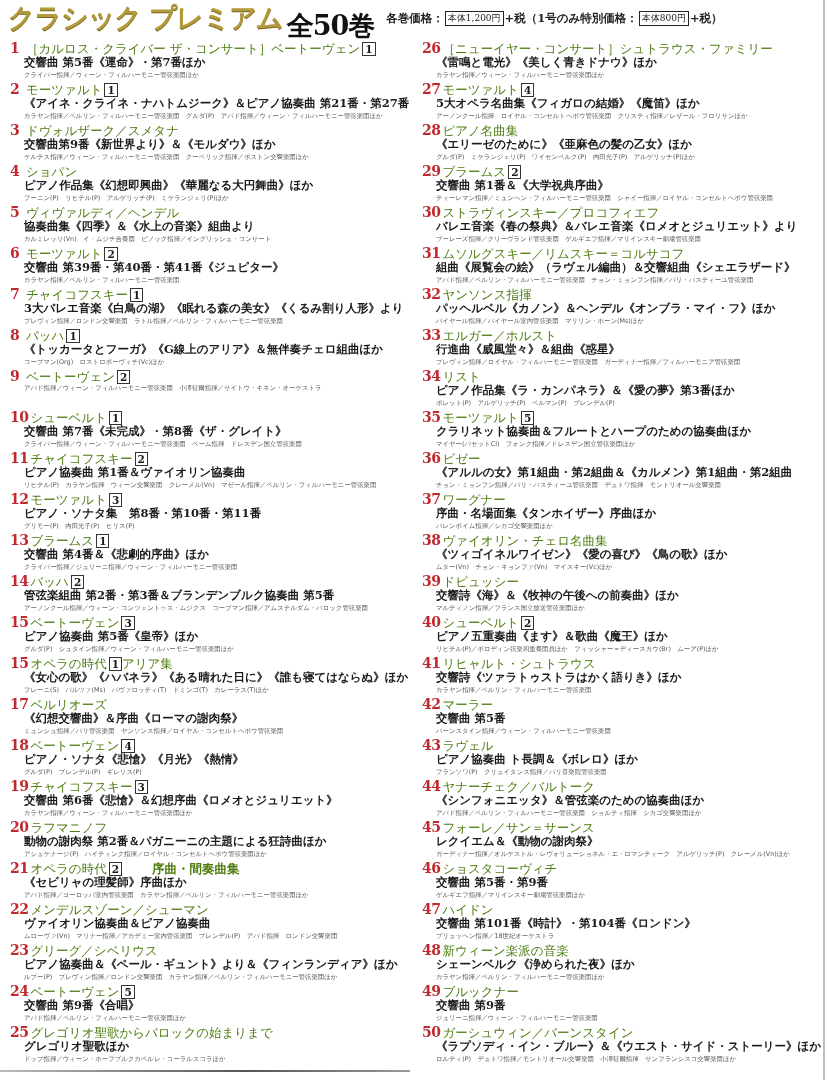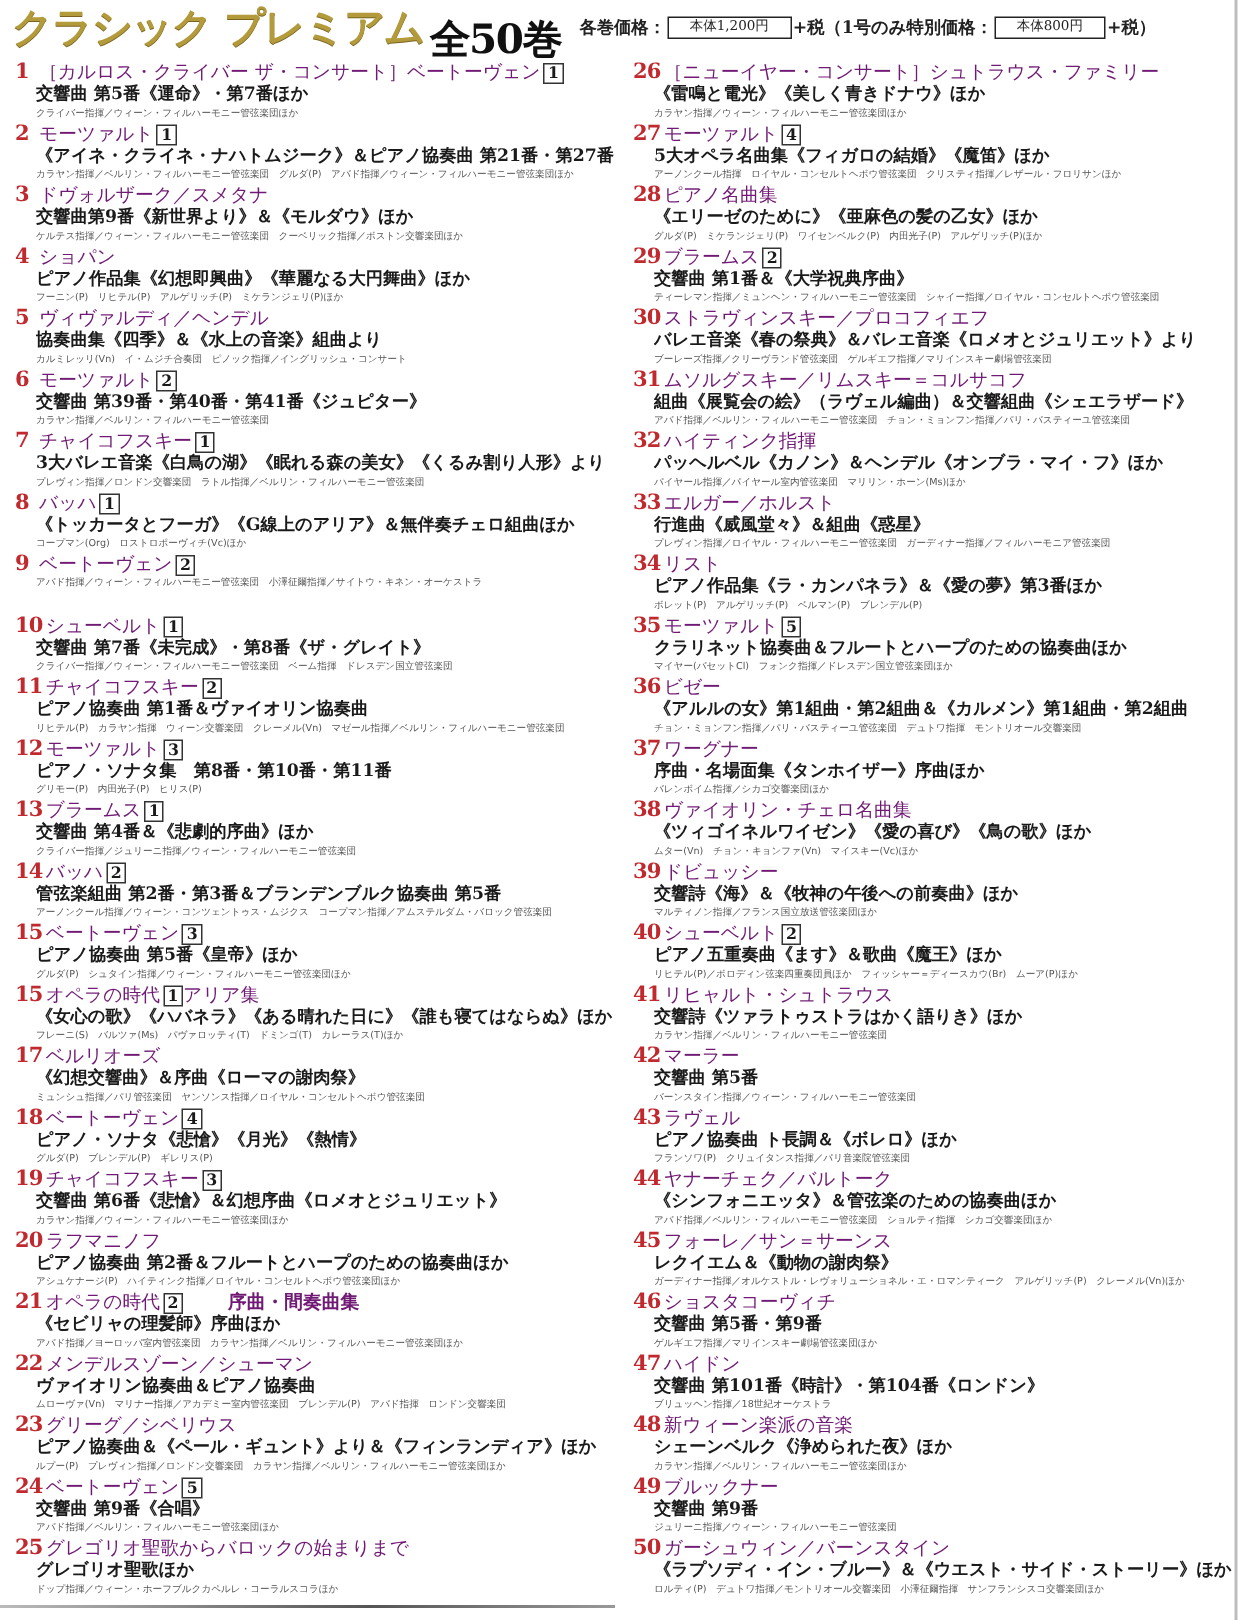--- a/index.html
+++ b/index.html
@@ -22,21 +22,21 @@
   .title-count {
     margin-left: 4px;
     font-family: "DejaVu Serif", serif; font-weight: bold;
     font-size: 27px; color: #111; letter-spacing: -1px; margin-top: 16px;
   }
   .price-line {
     margin-left: 12px; font-size: 11.5px; font-weight: bold; color: #222;
     display: flex; align-items: center;
   }
   .price-box {
-    display: inline-block; border: 1px solid #222; padding: 0 14px;
+    display: inline-block; border: 1px solid #222; padding: 0 2px;
     font-size: 9px; font-weight: normal; line-height: 13px; margin: 0 1px;
   }
   .right-border {
     position: absolute; right: 2px; top: 0; width: 2px; height: 1080px;
     background: #bdbdbd;
   }
   .bottom-rule {
     position: absolute; left: 0; top: 1070px; width: 410px; height: 2px;
     background: linear-gradient(to right, #bbb, #555 60%, #999);
   }
@@ -45,21 +45,21 @@
   }
   .col-left { left: 10px; }
   .col-right { left: 422px; }
   .entry { height: 41px; position: relative; }
   .entry-head { display: flex; align-items: baseline; height: 15px; white-space: nowrap; }
   .num {
     font-family: "DejaVu Serif", serif; font-weight: bold;
     color: #c0292e; font-size: 14px; min-width: 14px; letter-spacing: -0.5px;
     margin-right: 2px;
   }
-  .composer { font-size: 12.5px; color: #701a75; letter-spacing: 0px; }
+  .composer { font-size: 12.5px; color: #4d7c0f; letter-spacing: 0px; }
   .vol-box {
     display: inline-block; border: 1px solid #333; font-size: 10.5px;
     line-height: 12px; padding: 0 2px; margin-left: 2px; font-weight: bold;
   }
   .work {
     margin-left: 14px; font-size: 11.5px; font-weight: bold; color: #1a1a1a;
     height: 15px; line-height: 15px; white-space: nowrap; overflow: hidden;
   }
   .perf {
     margin-left: 14px; font-family: "DejaVu Sans", sans-serif;
@@ -267,21 +267,21 @@
     </div>
     <div class="work">交響曲 第6番《悲愴》＆幻想序曲《ロメオとジュリエット》</div>
     <div class="perf">カラヤン指揮／ウィーン・フィルハーモニー管弦楽団ほか</div>
   </div>
     <div class="entry">
     <div class="entry-head">
       <span class="num">20</span>
       <span class="composer">ラフマニノフ</span>
 
     </div>
-    <div class="work">ピアノ協奏曲 第2番＆フルートとハープのための協奏曲ほか</div>
+    <div class="work">動物の謝肉祭 第2番＆パガニーニの主題による狂詩曲ほか</div>
     <div class="perf">アシュケナージ(P)　ハイティンク指揮／ロイヤル・コンセルトヘボウ管弦楽団ほか</div>
   </div>
     <div class="entry">
     <div class="entry-head">
       <span class="num">21</span>
       <span class="composer">オペラの時代</span>
       <span class="vol-box">2</span>
       <span class="composer" style="margin-left:30px;font-weight:bold;">序曲・間奏曲集</span>
     </div>
     <div class="work">《セビリャの理髪師》序曲ほか</div>
@@ -378,21 +378,21 @@
       <span class="num">31</span>
       <span class="composer">ムソルグスキー／リムスキー＝コルサコフ</span>
 
     </div>
     <div class="work">組曲《展覧会の絵》（ラヴェル編曲）＆交響組曲《シェエラザード》</div>
     <div class="perf">アバド指揮／ベルリン・フィルハーモニー管弦楽団　チョン・ミョンフン指揮／パリ・バスティーユ管弦楽団</div>
   </div>
     <div class="entry">
     <div class="entry-head">
       <span class="num">32</span>
-      <span class="composer">ハイティンク指揮</span>
+      <span class="composer">ヤンソンス指揮</span>
 
     </div>
     <div class="work">パッヘルベル《カノン》＆ヘンデル《オンブラ・マイ・フ》ほか</div>
     <div class="perf">パイヤール指揮／パイヤール室内管弦楽団　マリリン・ホーン(Ms)ほか</div>
   </div>
     <div class="entry">
     <div class="entry-head">
       <span class="num">33</span>
       <span class="composer">エルガー／ホルスト</span>
 

